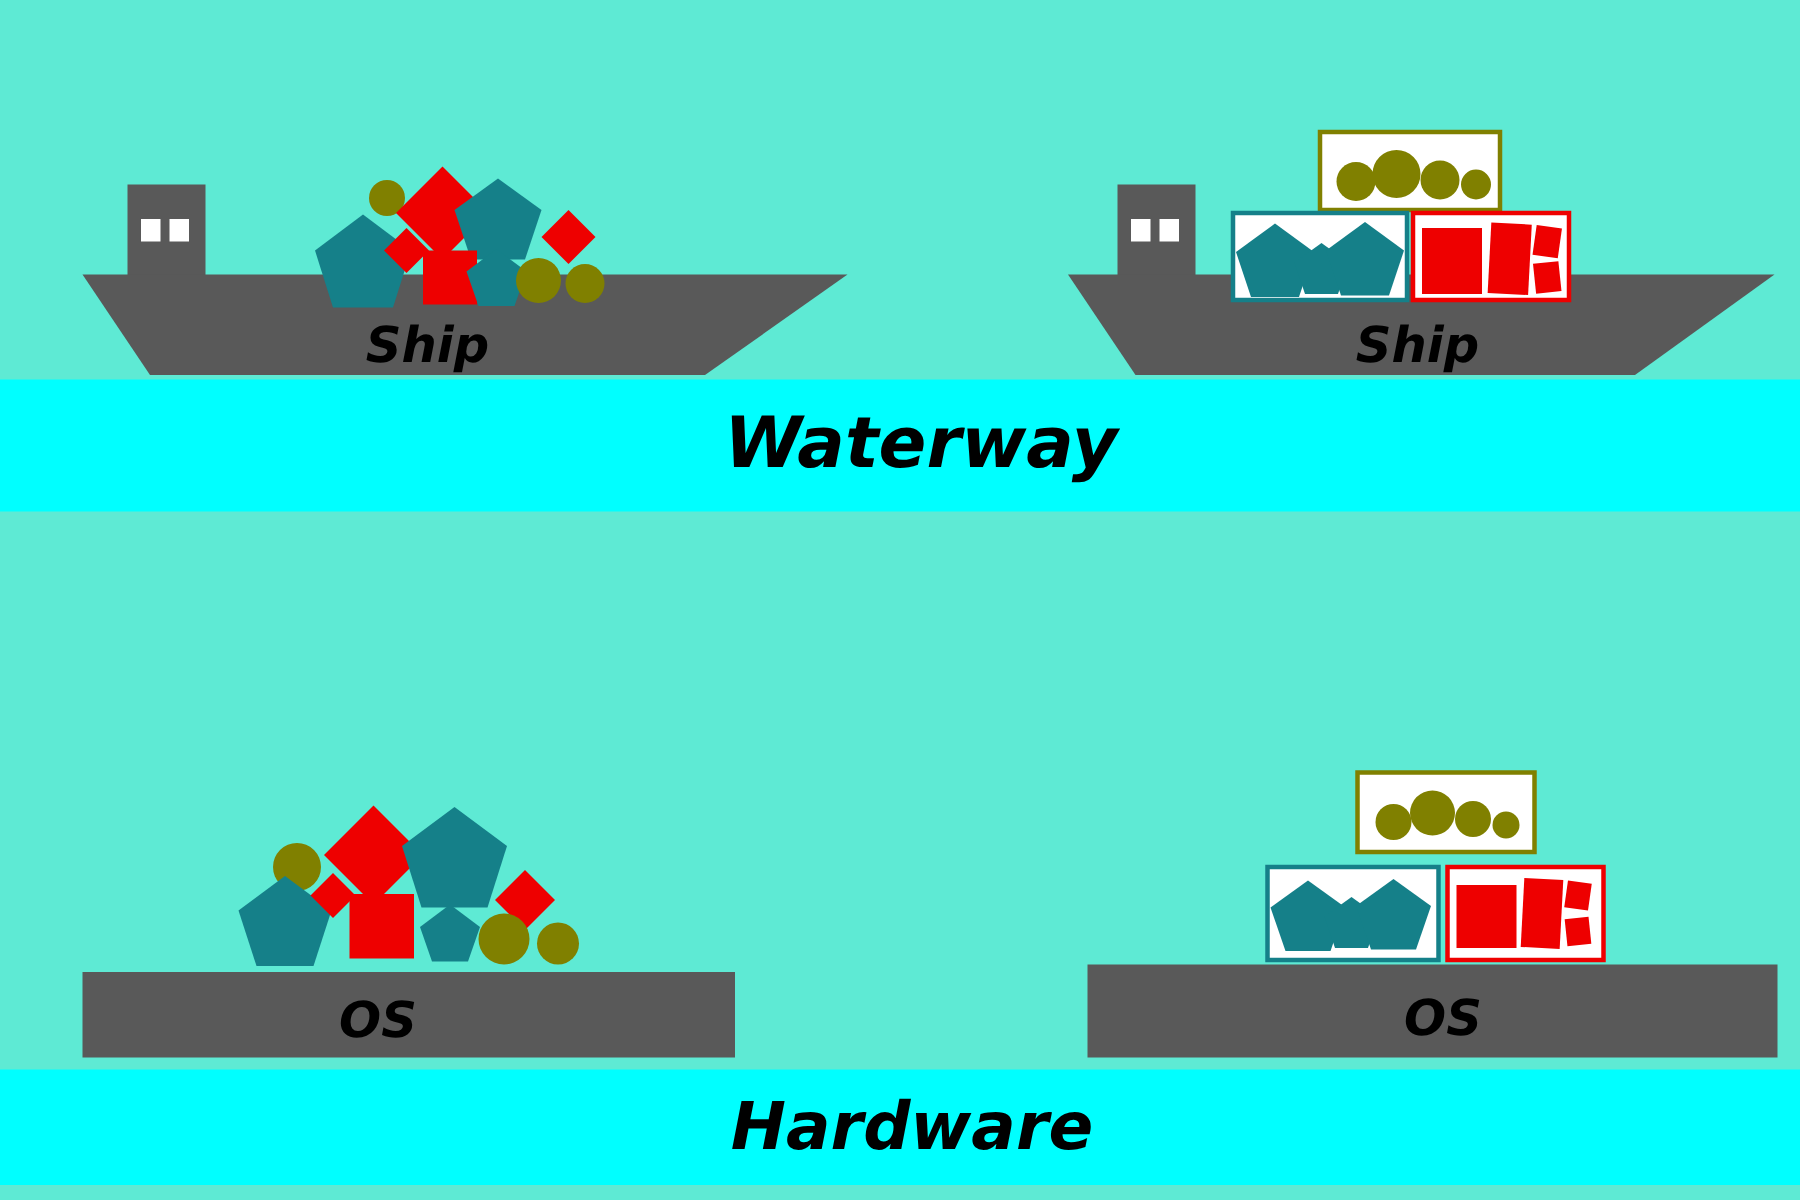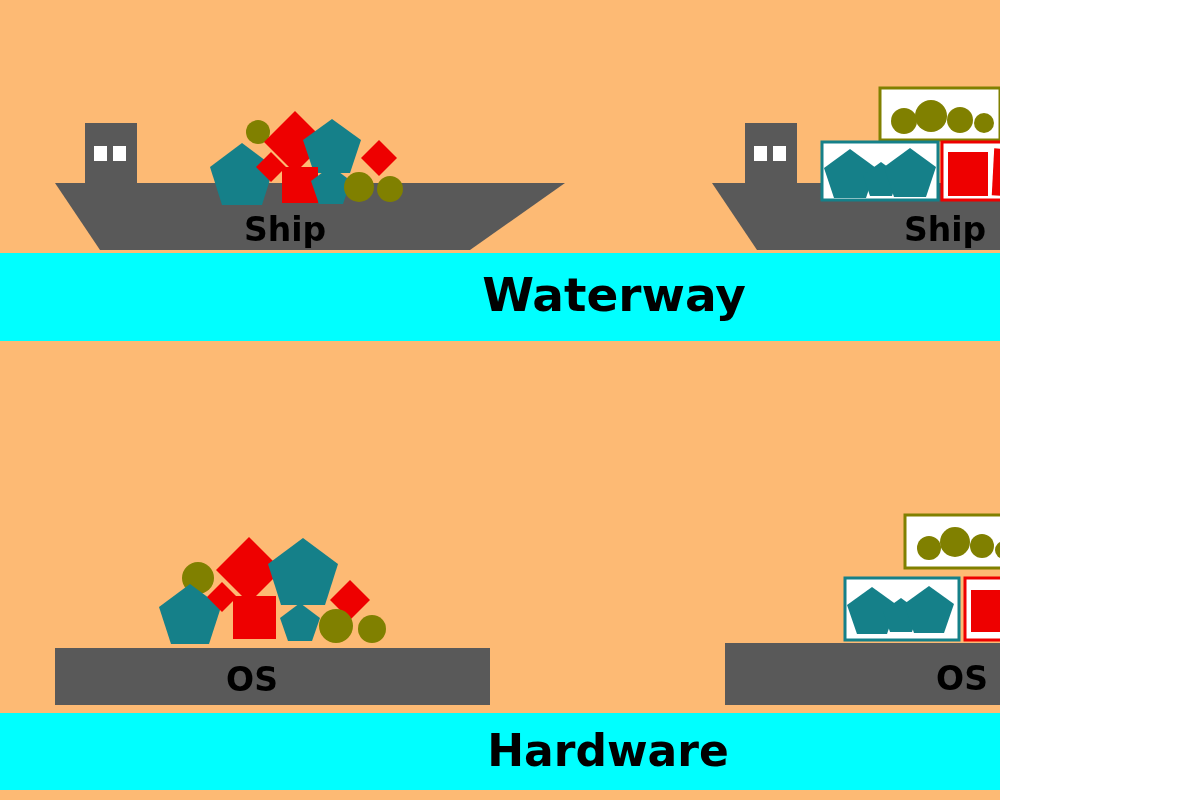--- a/index.html
+++ b/index.html
@@ -1,16 +1,16 @@
 <!DOCTYPE html>
 <html><head>
 <meta charset="utf-8">
 <style>
   html,body{margin:0;padding:0;background:#ffffff;}
-  .stage{width:1000px;height:800px;position:relative;background:#fdba74;overflow:hidden;}
+  .stage{width:1200px;height:800px;position:relative;background:#5eead4;overflow:hidden;font-style:italic;}
   svg{display:block;}
   .hull{fill:#595959;}
   .win{fill:#ffffff;}
   .band{fill:#00ffff;}
   .red{fill:#ee0000;}
   .teal{fill:#158089;}
   .olive{fill:#808000;}
   .cbox-teal{fill:#ffffff;stroke:#158089;stroke-width:3;}
   .cbox-red{fill:#ffffff;stroke:#ee0000;stroke-width:3;}
   .cbox-olive{fill:#ffffff;stroke:#808000;stroke-width:3;}

